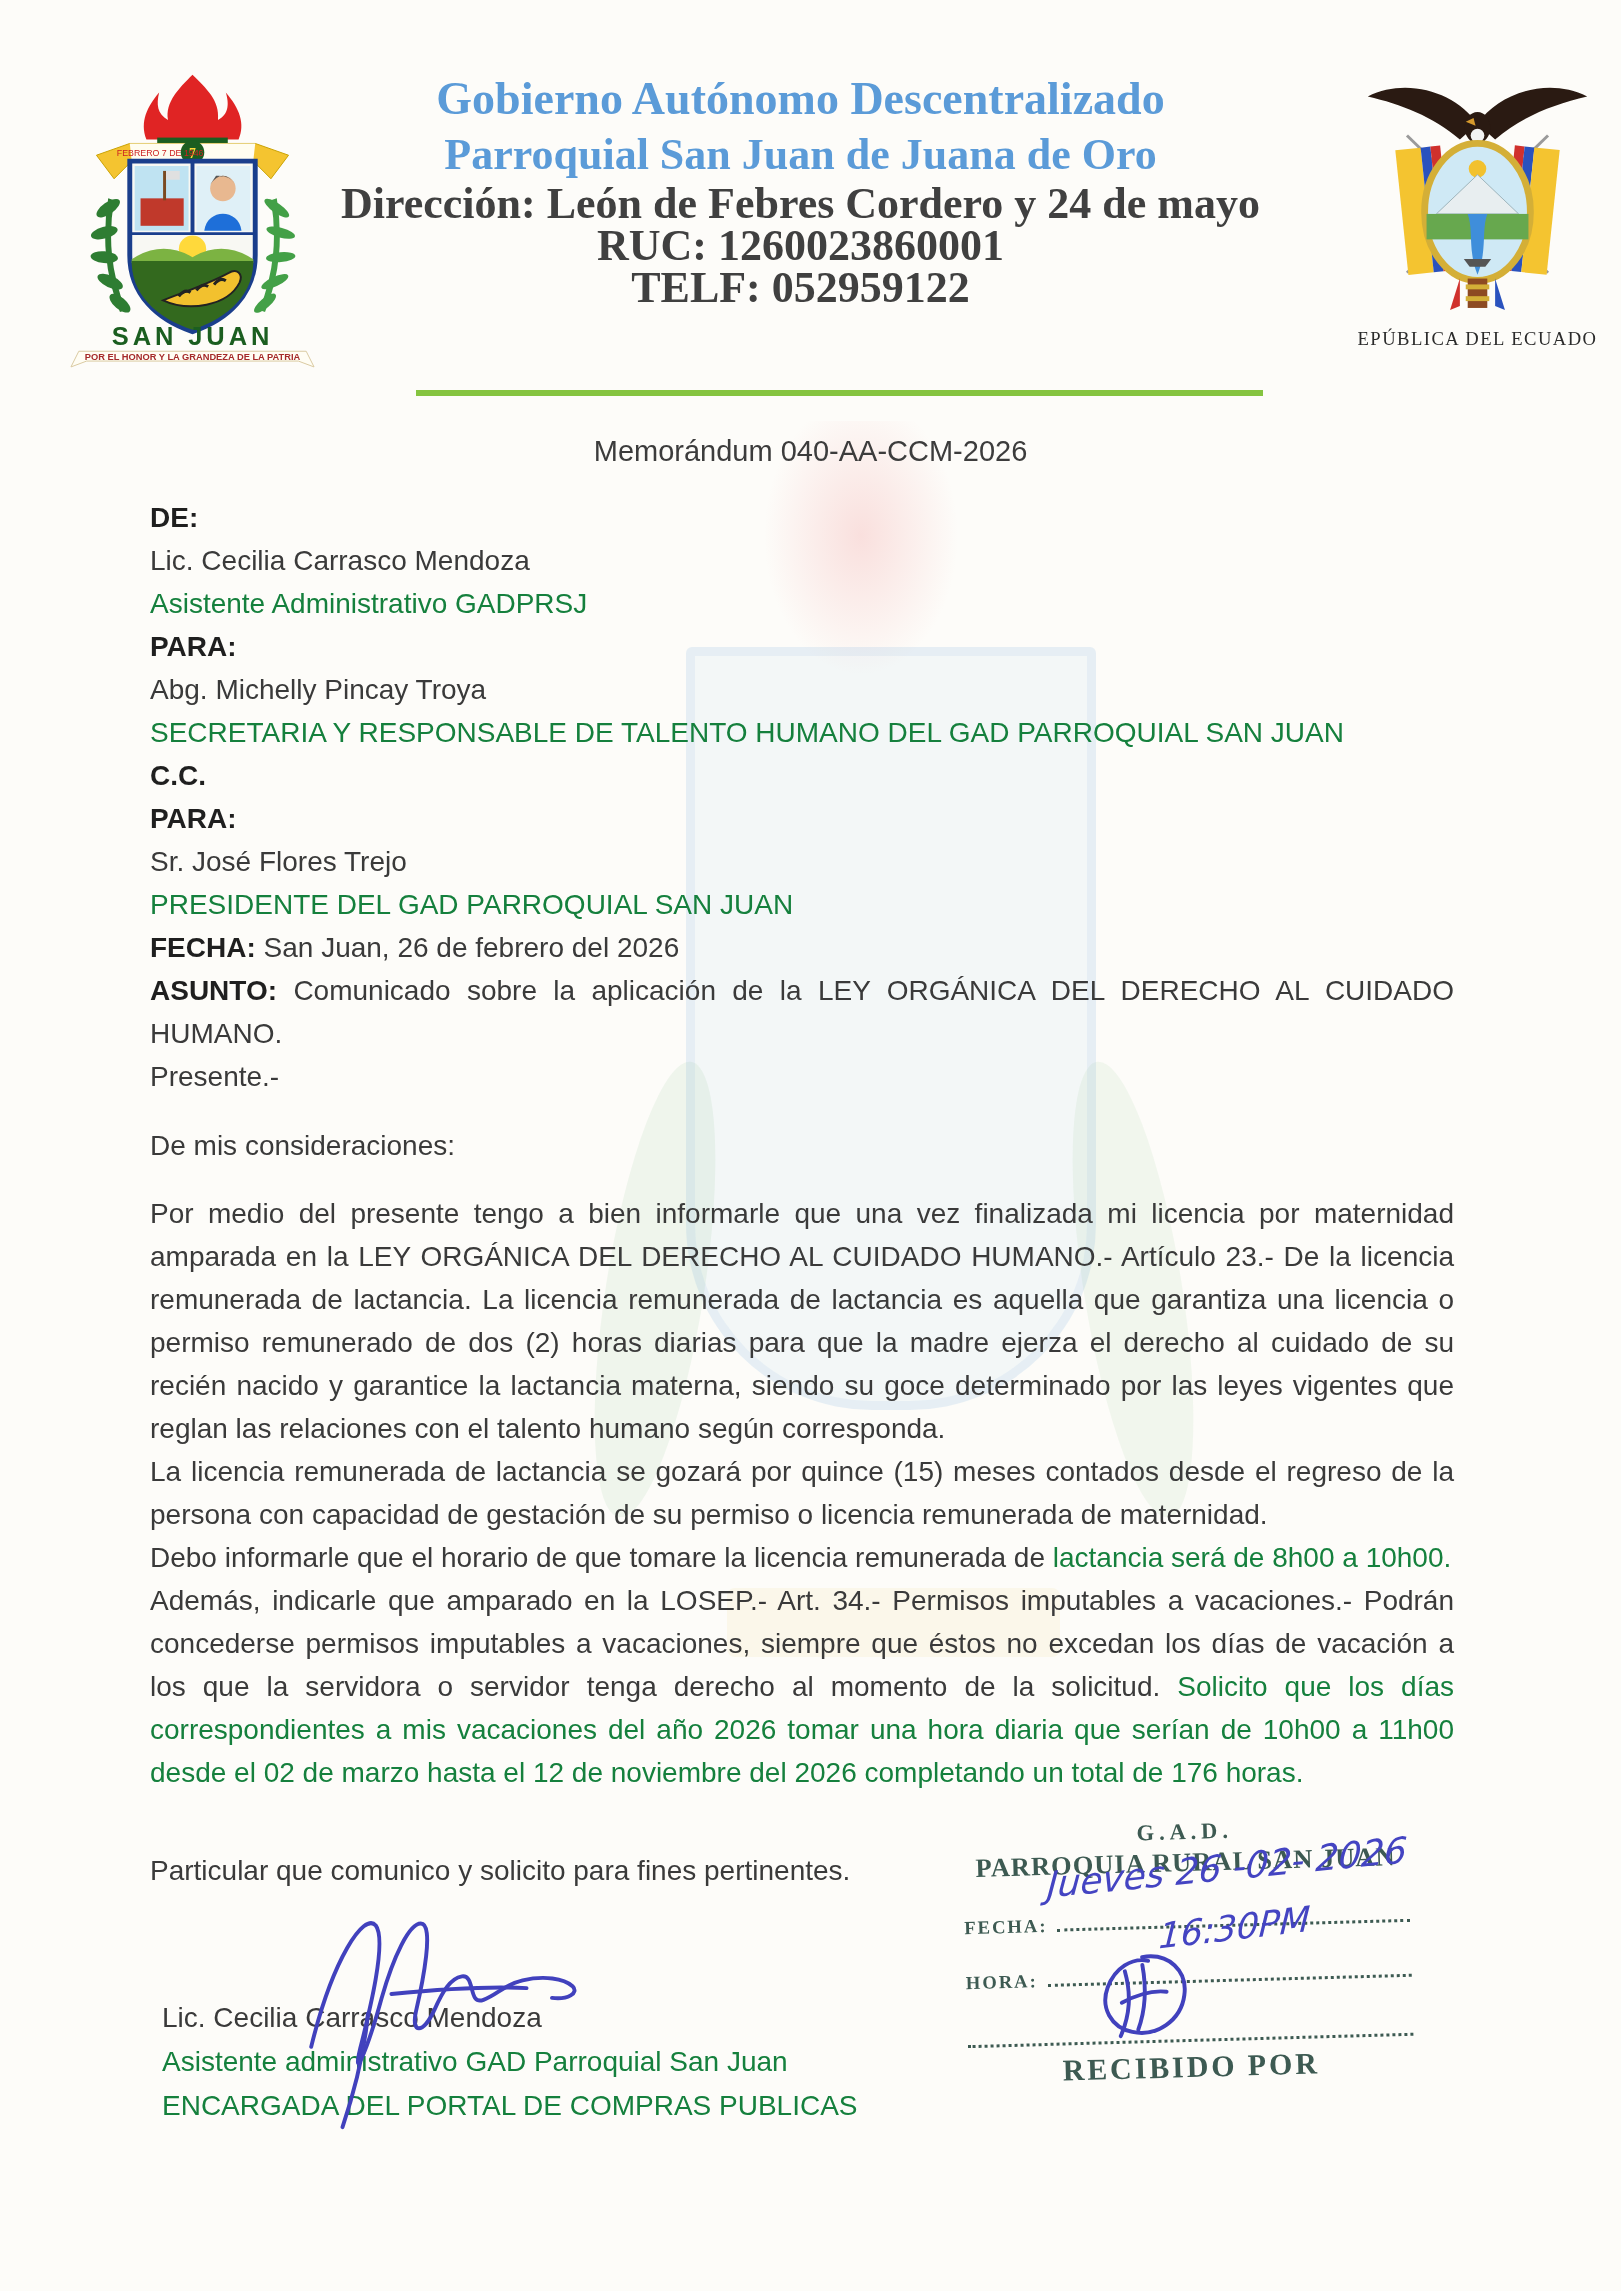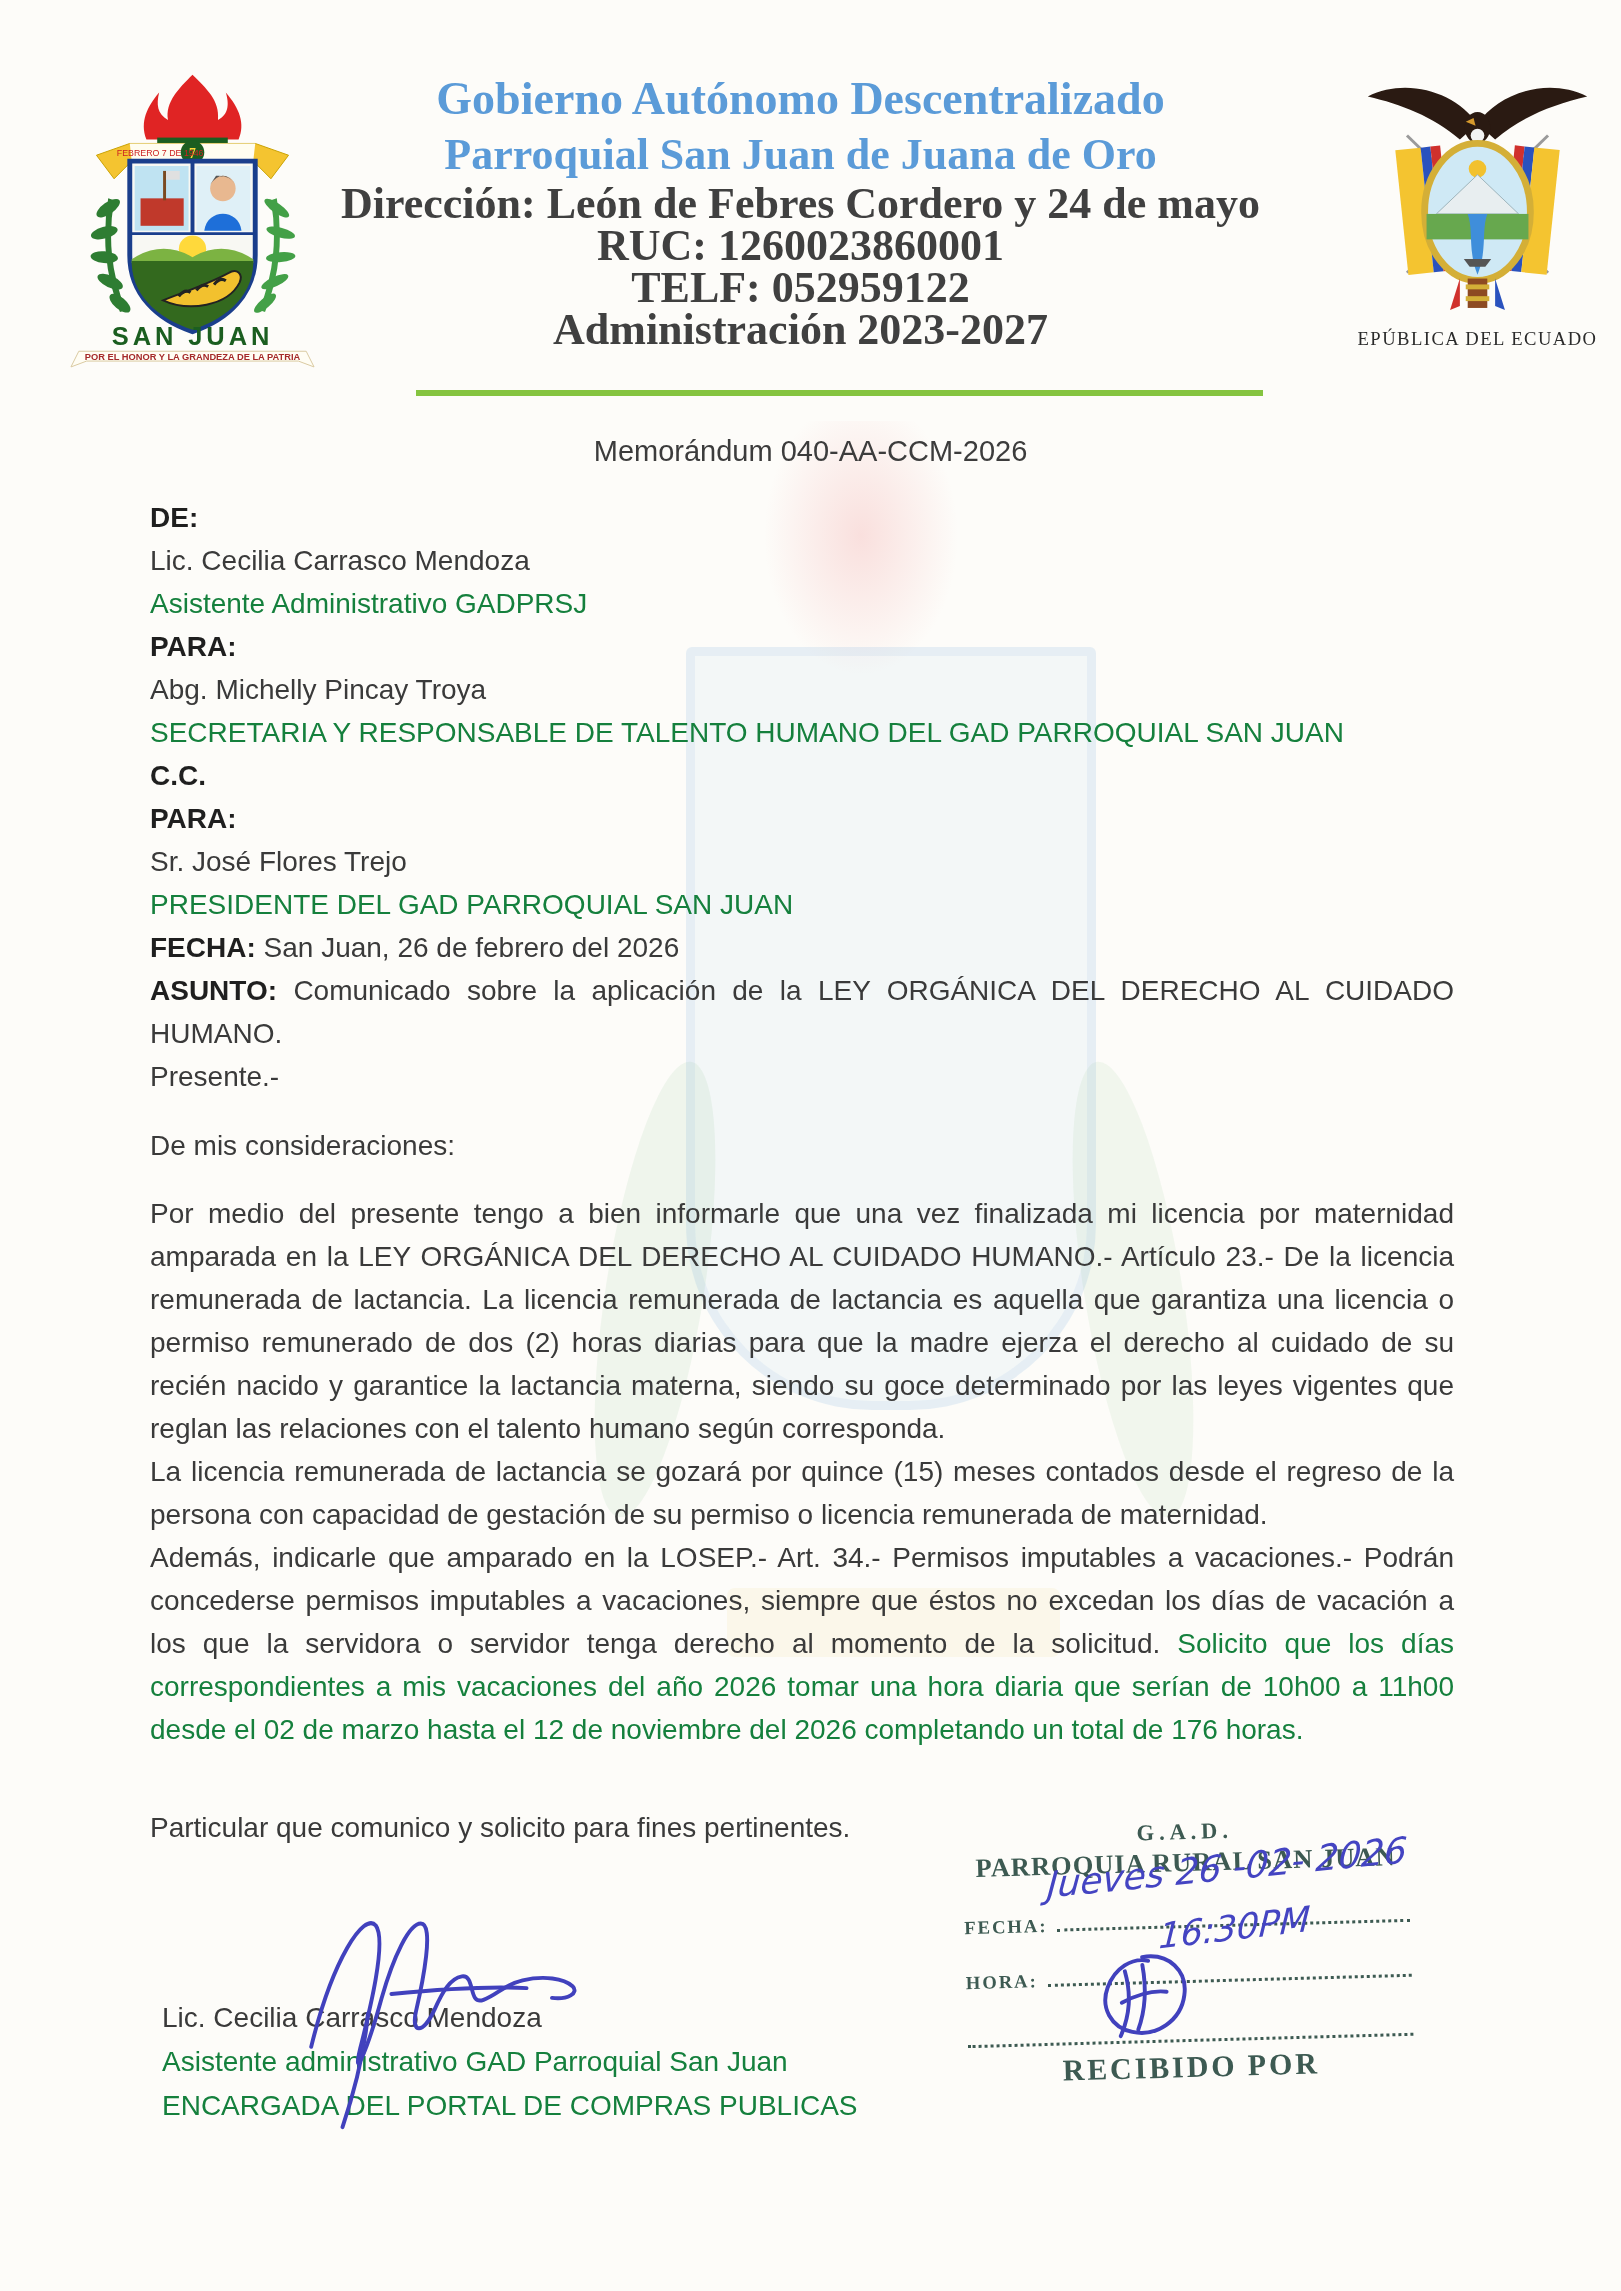--- a/index.html
+++ b/index.html
@@ -173,21 +173,20 @@
     </g>
     <text x="122" y="284" text-anchor="middle" font-size="19" fill="#2b2b2b" letter-spacing="1.5" font-family="Liberation Serif,serif">REPÚBLICA DEL ECUADOR</text>
   </svg>
 
   <div class="header-text">
     <div class="ht1">Gobierno Autónomo Descentralizado</div>
     <div class="ht2">Parroquial San Juan de Juana de Oro</div>
     <div class="ht3">Dirección: León de Febres Cordero y 24 de mayo</div>
     <div class="ht3">RUC: 1260023860001</div>
     <div class="ht3">TELF: 052959122</div>
-    <div class="ht3">Administración 2023-2027</div>
   </div>
   <div class="green-rule"></div>
 
   <div class="memo-title">Memorándum 040-AA-CCM-2026</div>
 
   <div class="letter">
     <div class="lbl">DE:</div>
     <div>Lic. Cecilia Carrasco Mendoza</div>
     <div class="bold">Asistente Administrativo GADPRSJ</div>
     <div class="lbl">PARA:</div>
@@ -198,20 +197,21 @@
     <div>Sr. José Flores Trejo</div>
     <div class="bold">PRESIDENTE DEL GAD PARROQUIAL SAN JUAN</div>
     <div><span class="lbl">FECHA:</span> <span>San Juan, 26 de febrero del 2026</span></div>
     <div class="para"><span class="lbl">ASUNTO:</span> <span>Comunicado sobre la aplicación de la LEY ORGÁNICA DEL DERECHO AL CUIDADO HUMANO.</span></div>
     <div>Presente.-</div>
     <div class="gap"></div>
     <div>De mis consideraciones:</div>
     <div class="gap"></div>
     <div class="para">Por medio del presente tengo a bien informarle que una vez finalizada mi licencia por maternidad amparada en la LEY ORGÁNICA DEL DERECHO AL CUIDADO HUMANO.- Artículo 23.- De la licencia remunerada de lactancia. La licencia remunerada de lactancia es aquella que garantiza una licencia o permiso remunerado de dos (2) horas diarias para que la madre ejerza el derecho al cuidado de su recién nacido y garantice la lactancia materna, siendo su goce determinado por las leyes vigentes que reglan las relaciones con el talento humano según corresponda.</div>
     <div class="para">La licencia remunerada de lactancia se gozará por quince (15) meses contados desde el regreso de la persona con capacidad de gestación de su permiso o licencia remunerada de maternidad.</div>
+    <div class="para"><span>Debo informarle que el horario de que tomare la licencia remunerada de </span><span class="bold">lactancia será de 8h00 a 10h00.</span></div>
     <div class="para"><span>Además, indicarle que amparado en la LOSEP.- Art. 34.- Permisos imputables a vacaciones.- Podrán concederse permisos imputables a vacaciones, siempre que éstos no excedan los días de vacación a los que la servidora o servidor tenga derecho al momento de la solicitud. </span><span class="bold">Solicito que los días correspondientes a mis vacaciones del año 2026 tomar una hora diaria que serían de 10h00 a 11h00 desde el 02 de marzo hasta el 12 de noviembre del 2026 completando un total de 176 horas.</span></div>
     <div class="closing">Particular que comunico y solicito para fines pertinentes.</div>
   </div>
 
   <svg class="sig-svg" width="323" height="235" viewBox="0 0 330 240">
     <g fill="none" stroke="#4141bd" stroke-width="4" stroke-linecap="round">
       <path d="M38,150 C60,60 92,12 104,26 C116,42 96,120 88,152 C80,186 94,158 110,100 C122,58 138,24 150,24 C164,24 152,84 145,114 C140,136 152,138 164,112 C172,94 180,80 192,78 C206,76 198,108 214,102 C228,97 236,86 254,82 C276,77 296,80 305,88 C312,95 300,102 284,100"></path>
       <path d="M96,116 C92,160 82,196 70,232"></path>
       <path d="M120,96 C160,92 220,88 258,90"></path>
     </g>

